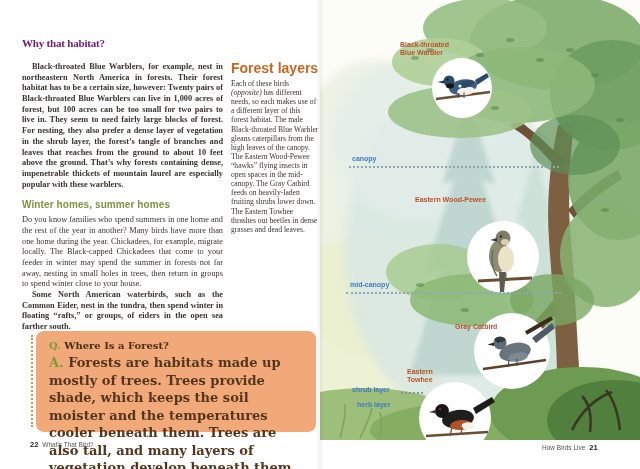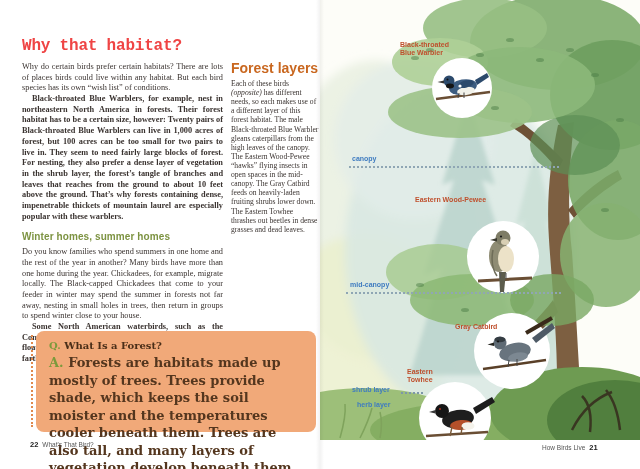--- a/index.html
+++ b/index.html
@@ -11,22 +11,22 @@
   }
   .gutter {
     position:absolute; left:316px; top:0; width:8px; height:469px;
     background:linear-gradient(90deg, rgba(0,0,0,0) 0%, rgba(0,0,0,.05) 50%, rgba(0,0,0,0) 100%);
     pointer-events:none;
   }
 
   
   .page-title {
     position:absolute; left:22px; top:37px; width:280px;
-    font-family:Liberation Mono, monospace; font-weight:bold;
-    font-size:16px; color:#ef4444; letter-spacing:-.2px;
+    font-family:Liberation Serif, serif; font-weight:bold;
+    font-size:11px; color:#701a75; letter-spacing:-.2px;
   }
   .main-col {
     position:absolute; left:22px; top:62px; width:201px;
     font-size:8.3px; line-height:1.29; text-align:justify;
   }
   .main-col p.indent { text-indent:10px;font-weight:bold; }
   .subheading {
     font-family:"Liberation Sans", sans-serif; font-weight:bold;
     font-size:10px; color:#7d9342; margin-top:9px; margin-bottom:3px;
     text-align:left; letter-spacing:.1px;
@@ -86,35 +86,34 @@
   .line-shrub      { left:401px; top:392px; width:22px; border-top-color:#7d97a8; }
 </style>
 </head>
 <body>
 
 <div class="spread">
 
   <h1 class="page-title">Why that habitat?</h1>
 
   <div class="main-col">
-    <p>Why do certain birds prefer certain habitats? There are lots of places birds could live within any habitat. But each bird species has its own “wish list” of conditions.</p>
     <p class="indent"><span>Black-throated Blue Warblers, for example, nest in northeastern North America in forests. Their forest habitat has to be a certain size, however: Twenty pairs of Black-throated Blue Warblers can live in 1,000 acres of forest, but 100 acres can be too small for two pairs to live in. They seem to need fairly large blocks of forest. For nesting, they also prefer a dense layer of vegetation in the </span><b>shrub layer,</b><span> the forest’s tangle of branches and leaves that reaches from the ground to about 10 feet above the ground. That’s why forests containing dense, impenetrable thickets of mountain laurel are especially popular with these warblers.</span></p>
     <h2 class="subheading">Winter homes, summer homes</h2>
     <p>Do you know families who spend summers in one home and the rest of the year in another? Many birds have more than one home during the year. Chickadees, for example, migrate locally. The Black-capped Chickadees that come to your feeder in winter may spend the summer in forests not far away, nesting in small holes in trees, then return in groups to spend winter close to your house.</p>
     <p class="indent">Some North American waterbirds, such as the Common Eider, nest in the tundra, then spend winter in floating “rafts,” or groups, of eiders in the open sea farther south.</p>
   </div>
 
   <div class="sidebar">
     <h3>Forest layers</h3>
     <p><span>Each of these birds </span><i>(opposite)</i><span> has different needs, so each makes use of a different layer of this forest habitat. The male Black-throated Blue Warbler gleans caterpillars from the high leaves of the canopy. The Eastern Wood-Pewee “hawks” flying insects in open spaces in the mid-canopy. The Gray Catbird feeds on heavily-laden fruiting shrubs lower down. The Eastern Towhee thrashes out beetles in dense grasses and dead leaves.</span></p>
   </div>
 
   <div class="qa-box">
     <div class="dotted-edge"></div>
-    <div class="qa-title"><span class="q-label">Q.</span> <span>What Is a Forest?</span></div>
+    <div class="qa-title"><span class="q-label">Q.</span> <span>Where Is a Forest?</span></div>
     <div class="qa-body">
       <p><span class="a-label">A.</span> <span>Forests are habitats made up mostly of trees. Trees provide shade, which keeps the soil moister and the temperatures cooler beneath them. Trees are also tall, and many layers of vegetation develop beneath them. In these layers, the shade and moisture vary, making them welcome habitats for different bird species.</span></p>
     </div>
   </div>
 
   <div class="footer footer-left">
     <span class="pagenum">22</span><span>What's That Bird?</span>
   </div>
 
   <svg class="illustration" viewBox="0 0 320 440" xmlns="http://www.w3.org/2000/svg">

